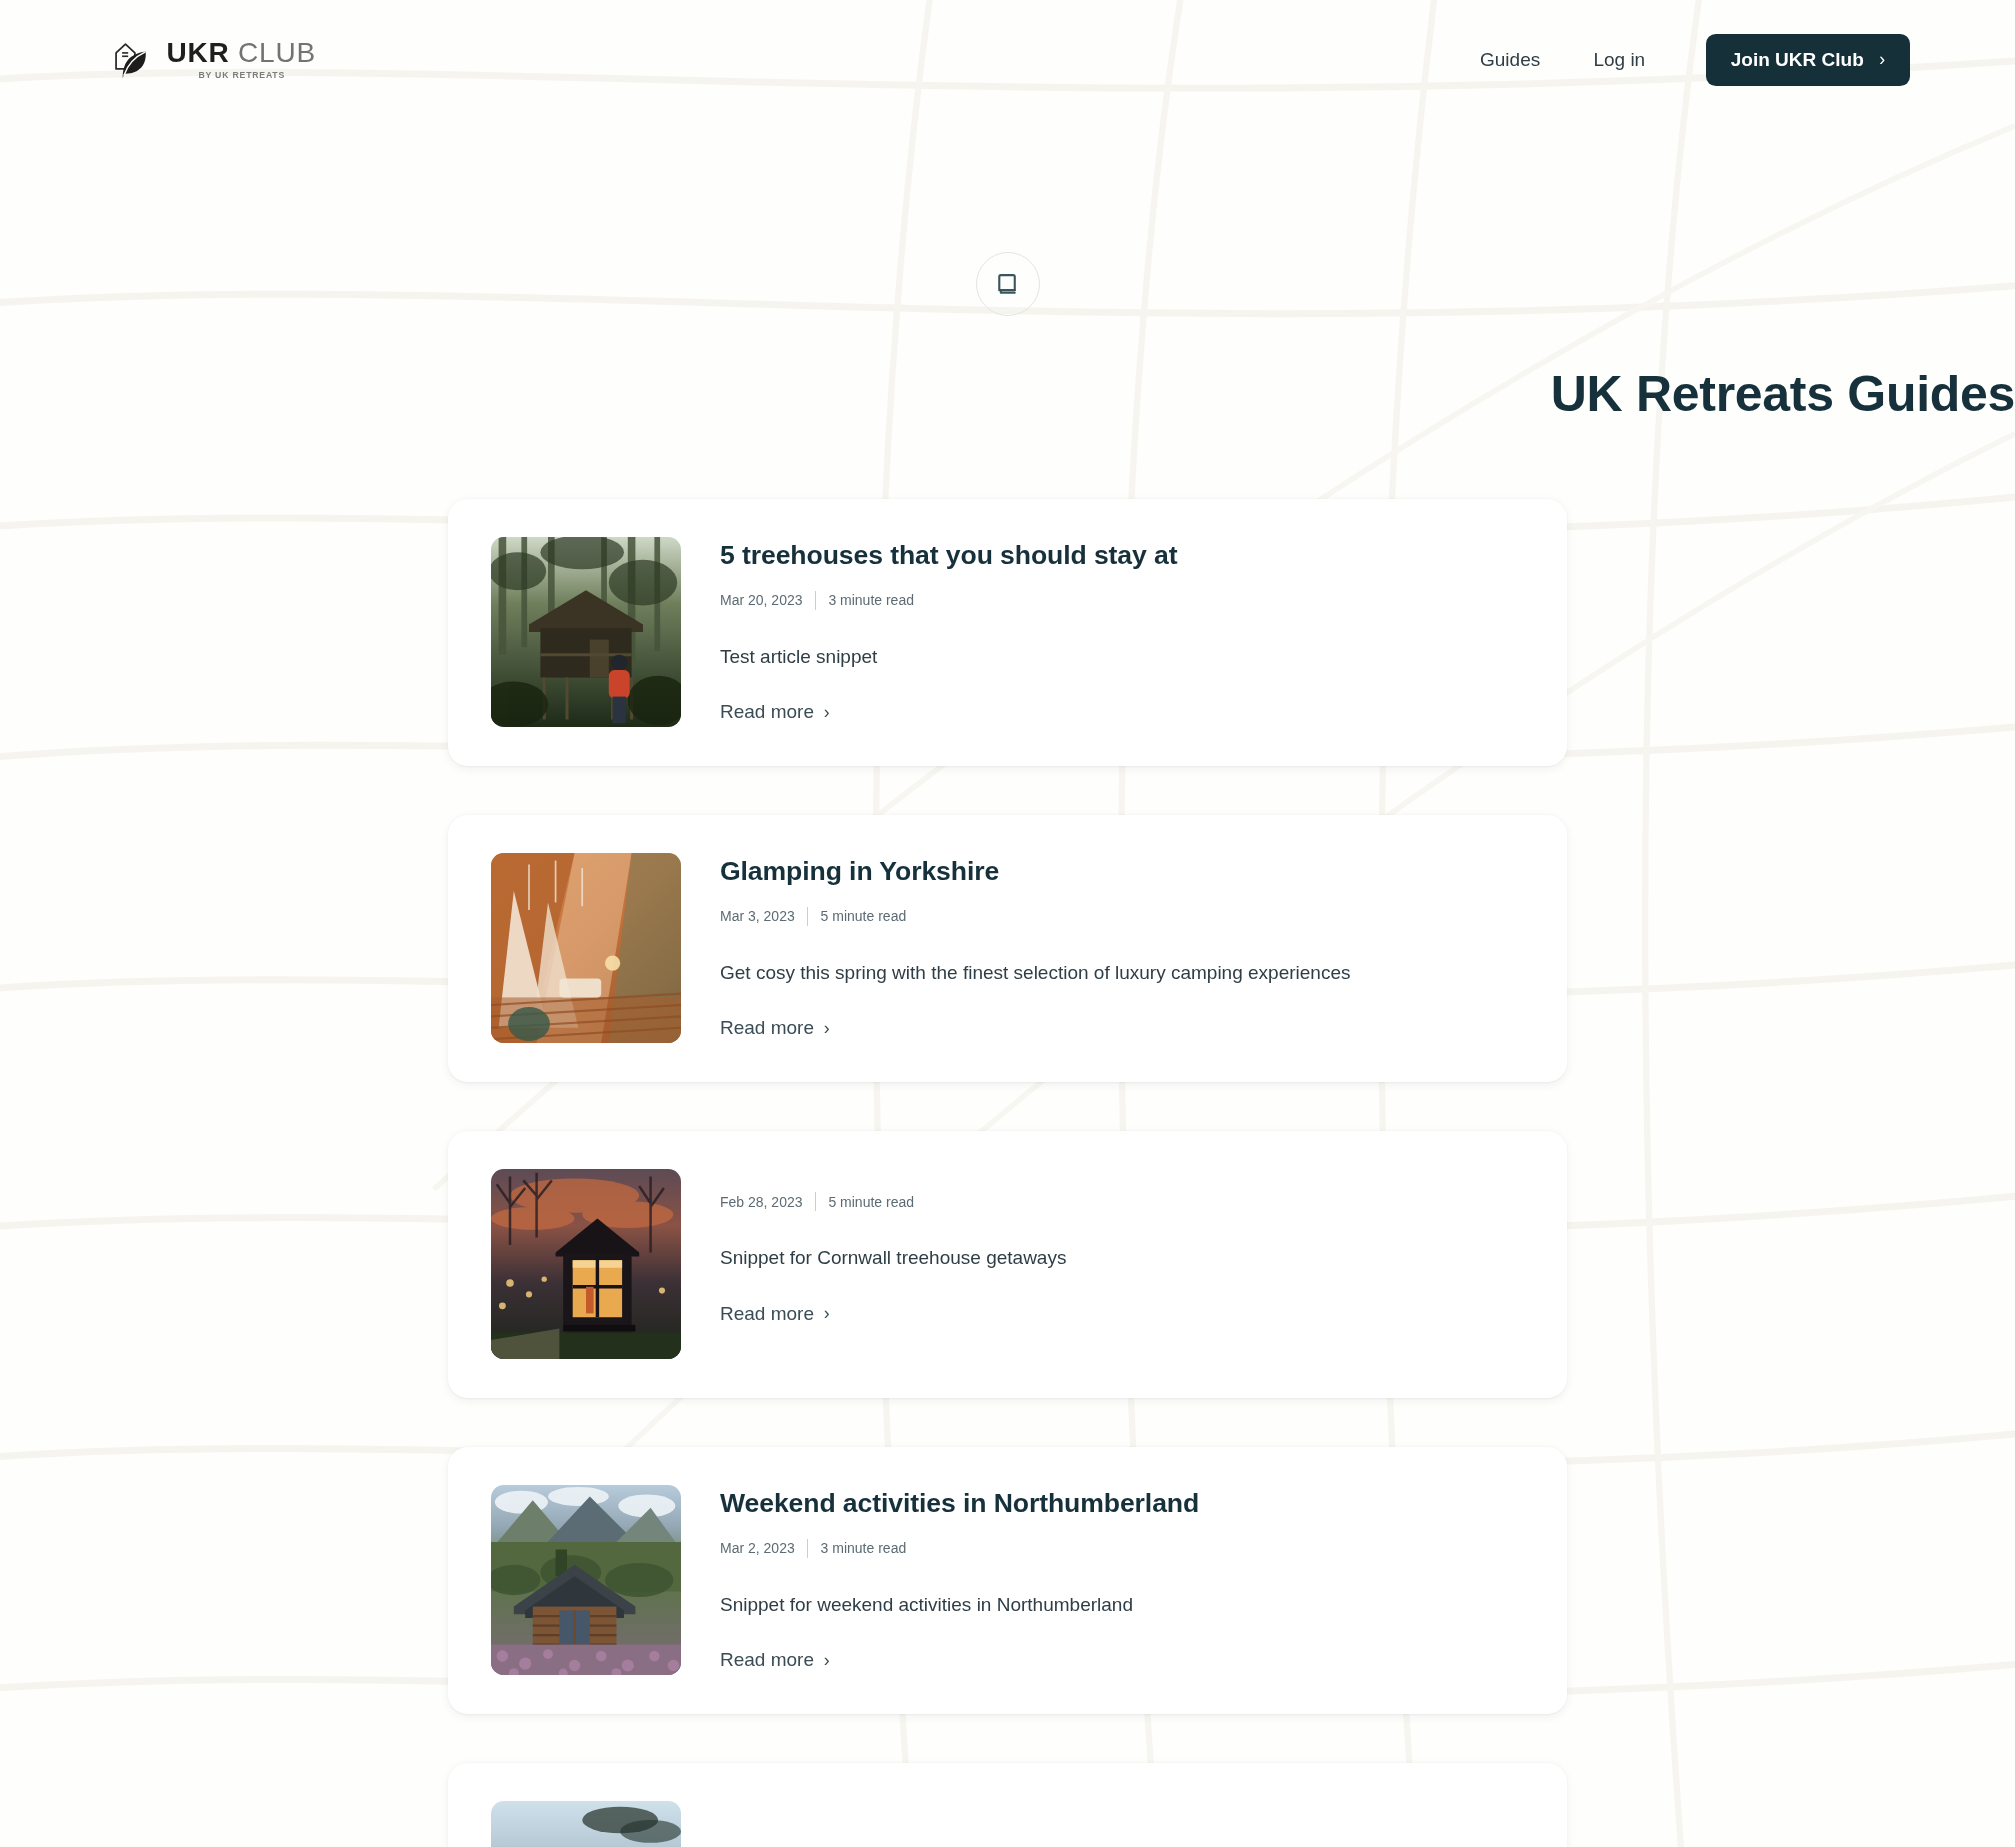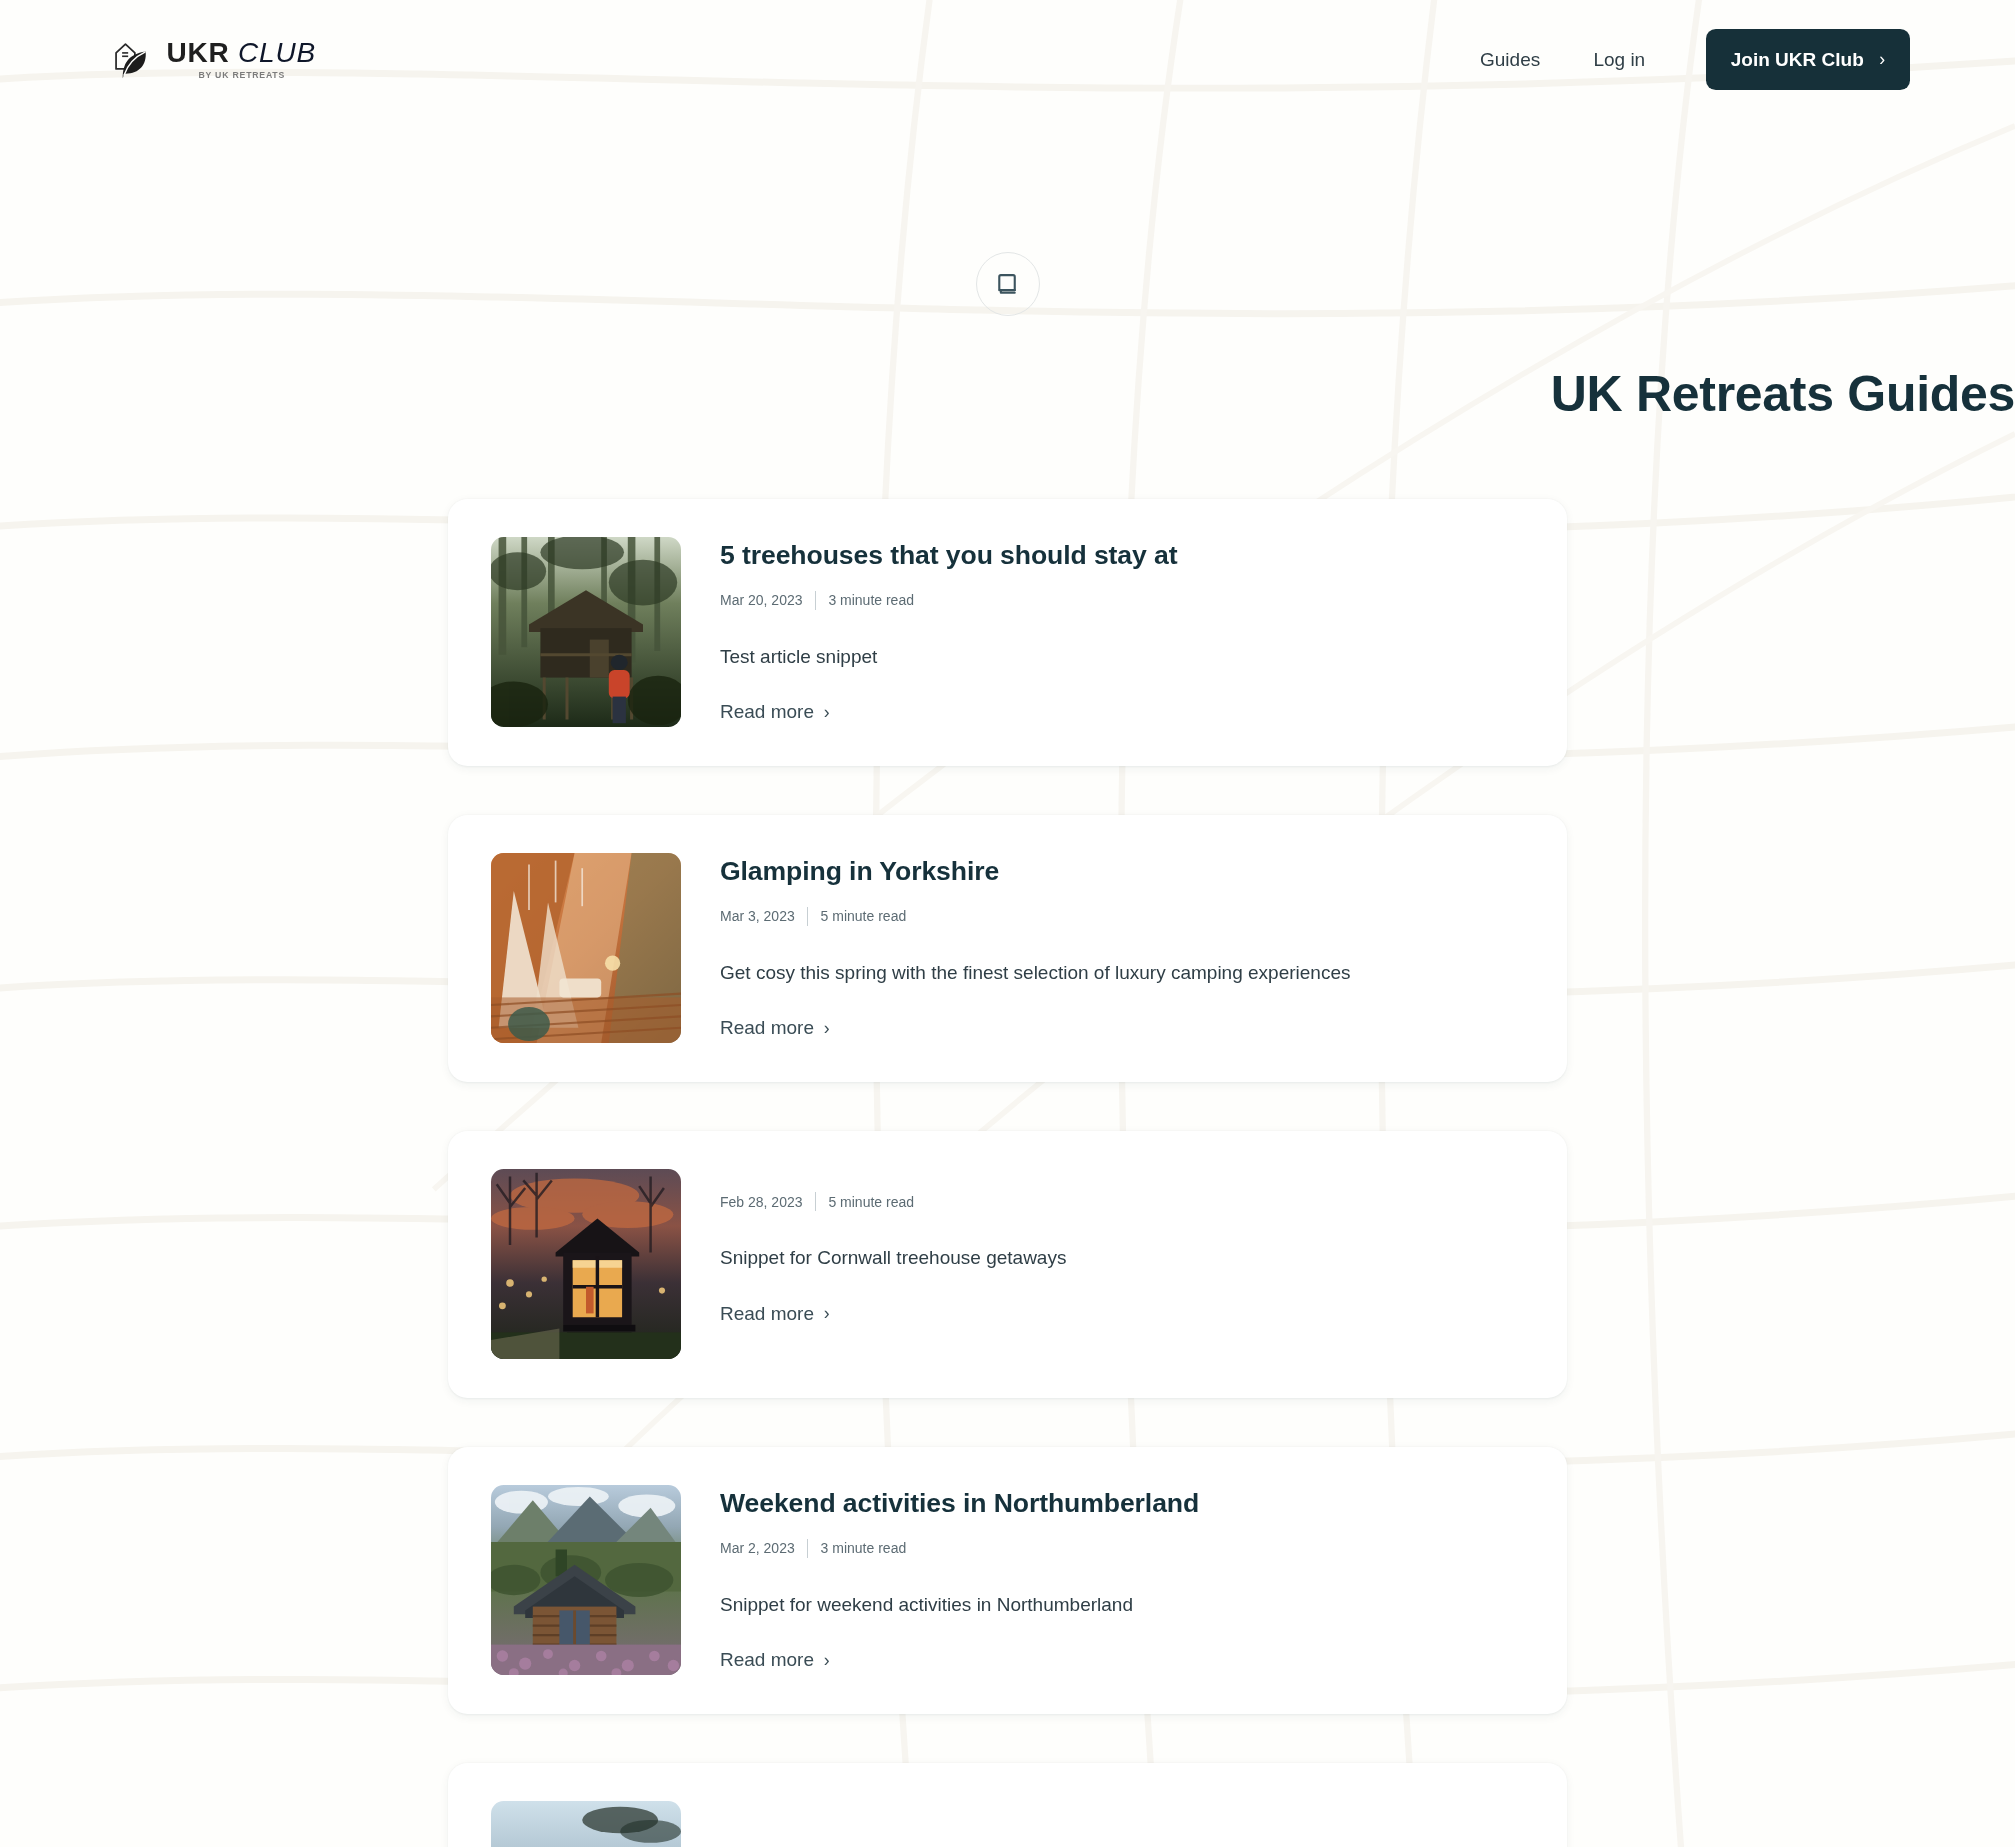--- a/index.html
+++ b/index.html
@@ -44,21 +44,21 @@
 
   .brand-words { display:flex; flex-direction:column; gap:2.8px; }
   .brand-title {
     font-size:28px;
     letter-spacing:0.8px;
     line-height:1;
     color:#1f1f1f;
     white-space:nowrap;
   }
   .brand-title .bold { font-weight:700; }
-  .brand-title .thin  { font-weight:400; color:#0f172a;font-style:italic; }
+  .brand-title .thin  { font-weight:400; color:#737373; }
   .brand-sub {
     font-size:8.7px;
     font-weight:700;
     letter-spacing:0.8px;
     color:#7c7c7c;
     white-space:nowrap;
     margin-left:32px;
   }
 
   .nav {
@@ -73,21 +73,21 @@
     padding:0 26.6px;
     white-space:nowrap;
     cursor:pointer;
   }
   .nav-cta {
     margin-left:34px;
     background:#163039;
     color:#ffffff;
     border:none;
     border-radius:9.8px;
-    height:61px;
+    height:52px;
     padding:0 25px;
     font-family:inherit;
     font-size:19px;
     font-weight:700;
     display:flex;
     align-items:center;
     gap:15.4px;
     cursor:pointer;
     white-space:nowrap;
   }

